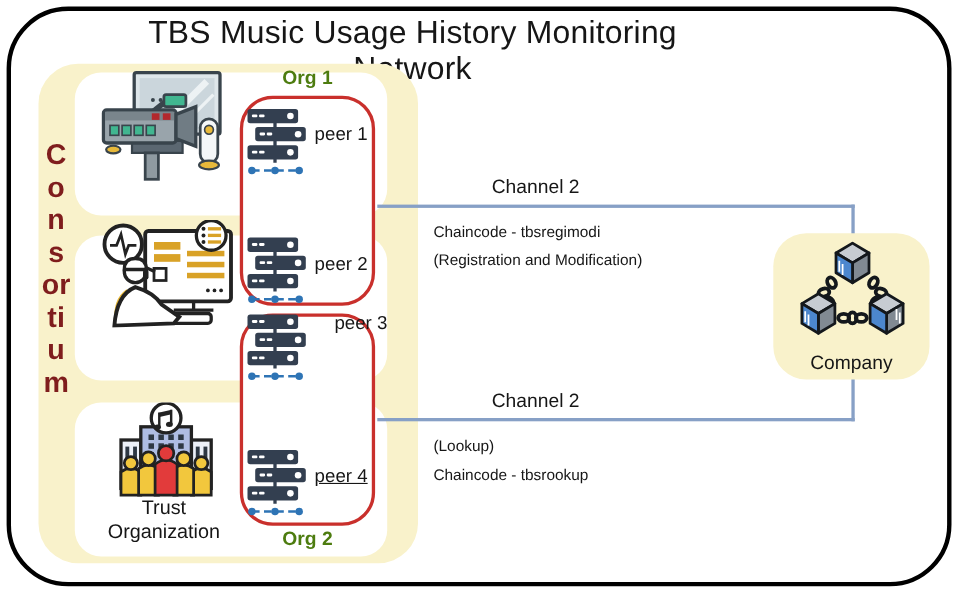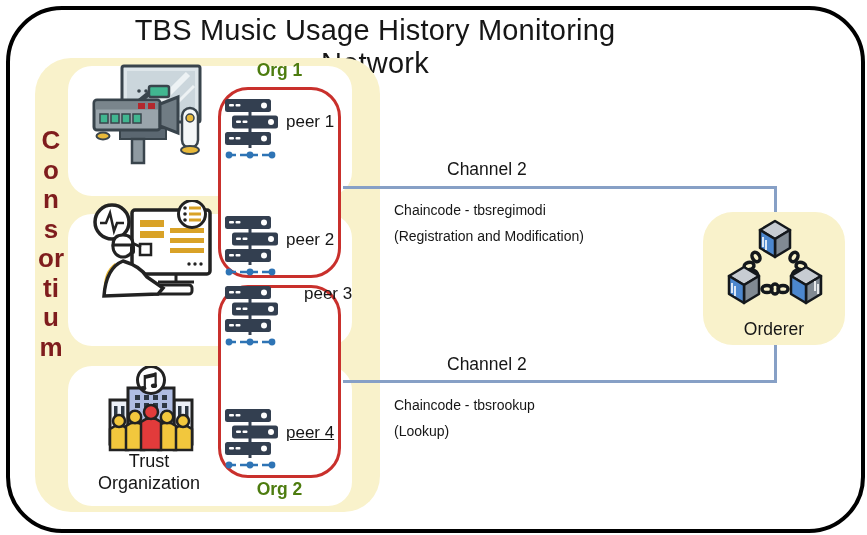--- a/index.html
+++ b/index.html
@@ -260,22 +260,22 @@
   </svg>
   <div class="abs peer-label" style="left:286px;top:423px;text-decoration:underline;">peer 4</div>
 
   <div class="abs channel-label" style="left:447px;top:159px;">Channel 2</div>
   <div class="abs chaincode" style="left:394px;top:197px;">
     <div>Chaincode - tbsregimodi</div>
     <div>(Registration and Modification)</div>
   </div>
   <div class="abs channel-label" style="left:447px;top:354px;">Channel 2</div>
   <div class="abs chaincode" style="left:394px;top:392px;">
+    <div>(Lookup)</div>
     <div>Chaincode - tbsrookup</div>
-    <div>(Lookup)</div>
   </div>
 
   <div class="abs orderer-box"></div>
   <svg class="abs" style="left:722px;top:217px;" width="106" height="100" viewBox="0 0 106 100">
     <g stroke="#14181C" stroke-width="2.5" stroke-linejoin="round">
 
       <g fill="none" stroke-width="3.5">
         <ellipse cx="34" cy="40" rx="5" ry="3.6" transform="rotate(60 34 40)"></ellipse>
         <ellipse cx="27" cy="49" rx="5" ry="3.6" transform="rotate(-15 27 49)"></ellipse>
         <ellipse cx="32" cy="58" rx="5" ry="3.6" transform="rotate(60 32 58)"></ellipse>
@@ -298,15 +298,15 @@
       <polygon points="84,50 99,59 84,68 69,59" fill="#C7CCD2"></polygon>
       <polygon points="84,68 99,59 99,77 84,86" fill="#818A93"></polygon>
       <polygon points="84,68 69,59 69,77 84,86" fill="#4C87CE"></polygon>
     </g>
     <g stroke="#fff" stroke-width="1.6">
       <path d="M41 20 L41 30 M44 23 L44 33"></path>
       <path d="M10 66 L10 76 M13 69 L13 79"></path>
       <path d="M93 64 L93 74 M96 67 L96 77"></path>
     </g>
   </svg>
-  <div class="abs orderer-label">Orderer</div>
+  <div class="abs orderer-label">Company</div>
 
 </div>
 
 </body></html>

